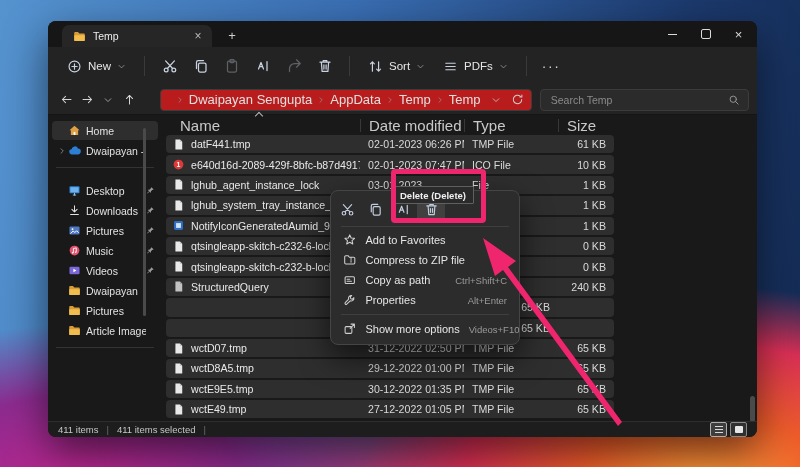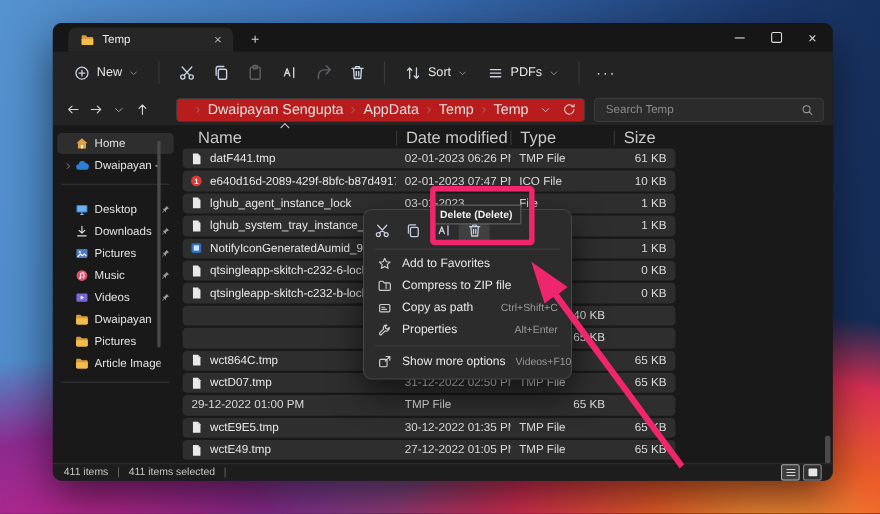--- a/index.html
+++ b/index.html
@@ -639,52 +639,58 @@
                 <svg class="ic">
                   <use href="#i-file" xlink:href="#i-file"></use>
                 </svg>
                 <span>qtsingleapp-skitch-c232-b-lockfile</span>
               </div>
               <div class="cell c-date"></div>
               <div class="cell c-type"></div>
               <div class="cell c-size">0 KB</div>
             </div>
             <div class="row">
+              <div class="cell c-name">
+                <svg class="ic">
+                  <use href="#i-file-gray" xlink:href="#i-file-gray"></use>
+                </svg>
+                <span>StructuredQuery</span>
+              </div>
               <div class="cell c-date"></div>
               <div class="cell c-type"></div>
               <div class="cell c-size">240 KB</div>
             </div>
             <div class="row">
               <div class="cell c-date"></div>
               <div class="cell c-type"></div>
               <div class="cell c-size">65 KB</div>
             </div>
             <div class="row">
-              <div class="cell c-name">
-                <svg class="ic">
-                  <use href="#i-file" xlink:href="#i-file"></use>
-                </svg>
-                <span>wct864C.tmp</span>
-              </div>
               <div class="cell c-date"></div>
               <div class="cell c-type"></div>
               <div class="cell c-size">65 KB</div>
             </div>
             <div class="row">
               <div class="cell c-name">
                 <svg class="ic">
                   <use href="#i-file" xlink:href="#i-file"></use>
                 </svg>
                 <span>wctD07.tmp</span>
               </div>
               <div class="cell c-date">31-12-2022 02:50 PM</div>
               <div class="cell c-type">TMP File</div>
               <div class="cell c-size">65 KB</div>
             </div>
             <div class="row">
+              <div class="cell c-name">
+                <svg class="ic">
+                  <use href="#i-file" xlink:href="#i-file"></use>
+                </svg>
+                <span>wctD8A5.tmp</span>
+              </div>
               <div class="cell c-date">29-12-2022 01:00 PM</div>
               <div class="cell c-type">TMP File</div>
               <div class="cell c-size">65 KB</div>
             </div>
             <div class="row">
               <div class="cell c-name">
                 <svg class="ic">
                   <use href="#i-file" xlink:href="#i-file"></use>
                 </svg>
                 <span>wctE9E5.tmp</span>

